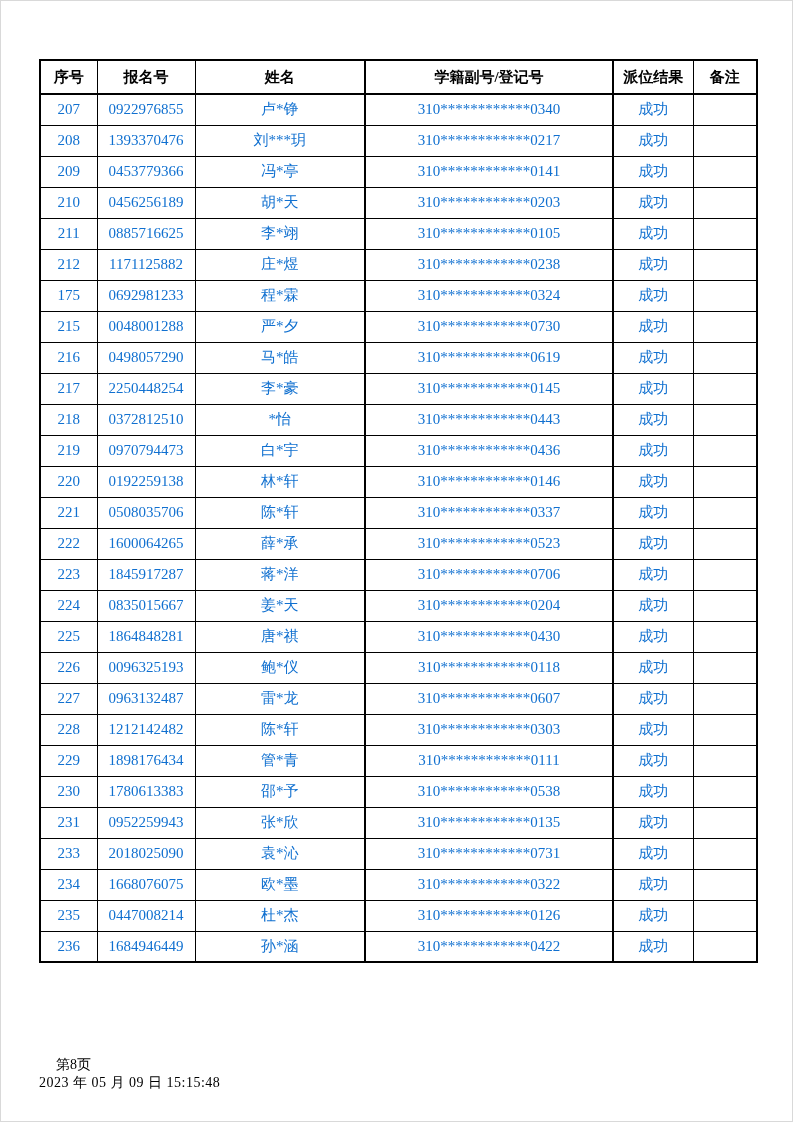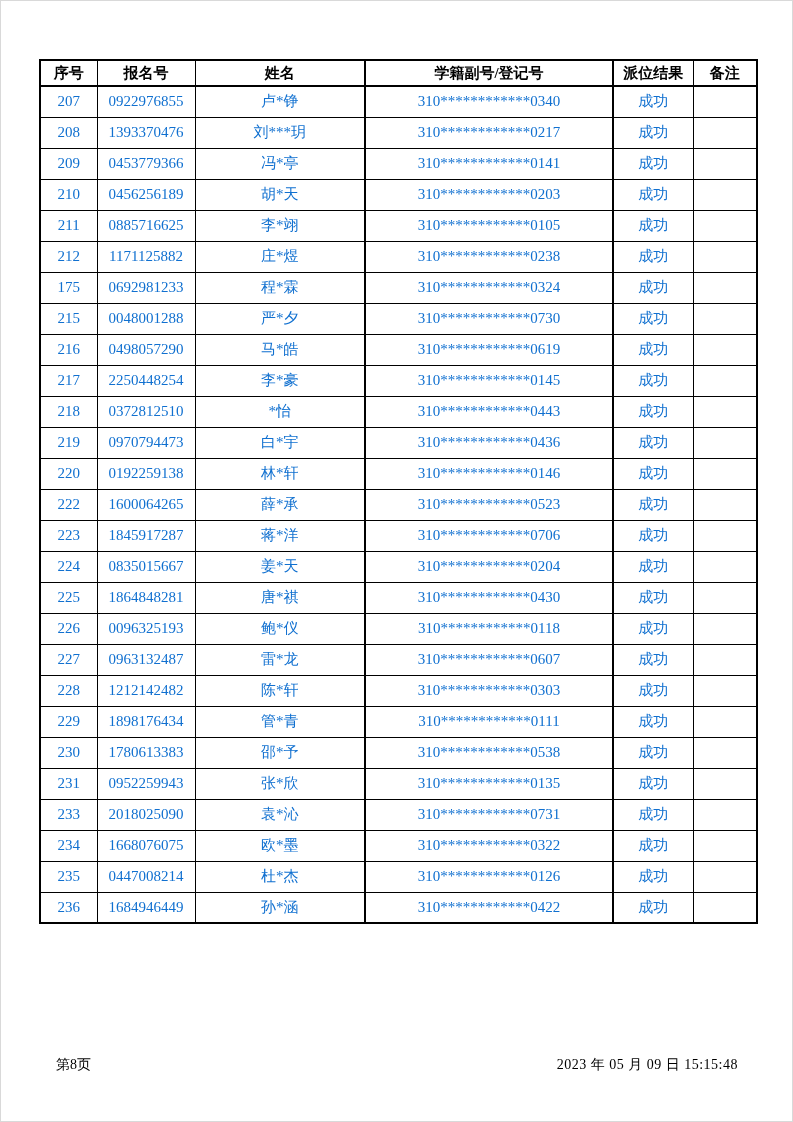--- a/index.html
+++ b/index.html
@@ -23,21 +23,21 @@
     border: 2px solid #000000;
   }
   table.placement th, table.placement td {
     border: 1px solid #000000;
     text-align: center;
     vertical-align: middle;
     overflow: hidden;
     white-space: nowrap;
   }
   table.placement th {
-    height: 26px;
+    height: 34px;
     font-size: 15px;
     font-weight: bold;
     color: #000000;
     border-bottom-width: 2px;
   }
   table.placement td {
     height: 31px;
     font-size: 15px;
     color: #1070d0;
   }
@@ -51,20 +51,21 @@
     border-left-width: 2px; border-right-width: 2px;
   }
   .footer {
     position: absolute;
     left: 38px; right: 38px; top: 1055px;
     display: flex;
     justify-content: space-between;
     align-items: flex-start;
     font-size: 14px;
     color: #000000;
+    flex-direction: column;
   }
   .footer .page-num { padding-left: 17px; }
   .footer .timestamp { padding-right: 16px; letter-spacing: 0.5px; }
 </style>
 </head>
 <body>
 
 <div class="page">
 
   <table class="placement">
@@ -198,20 +199,28 @@
 
     <tr>
       <td>220</td>
       <td>0192259138</td>
       <td>林*轩</td>
       <td class="b-sid">310************0146</td>
       <td>成功</td>
       <td></td>
     </tr>
 
+    <tr>
+      <td>221</td>
+      <td>0508035706</td>
+      <td>陈*轩</td>
+      <td class="b-sid">310************0337</td>
+      <td>成功</td>
+      <td></td>
+    </tr>
 
     <tr>
       <td>222</td>
       <td>1600064265</td>
       <td>薛*承</td>
       <td class="b-sid">310************0523</td>
       <td>成功</td>
       <td></td>
     </tr>
 

